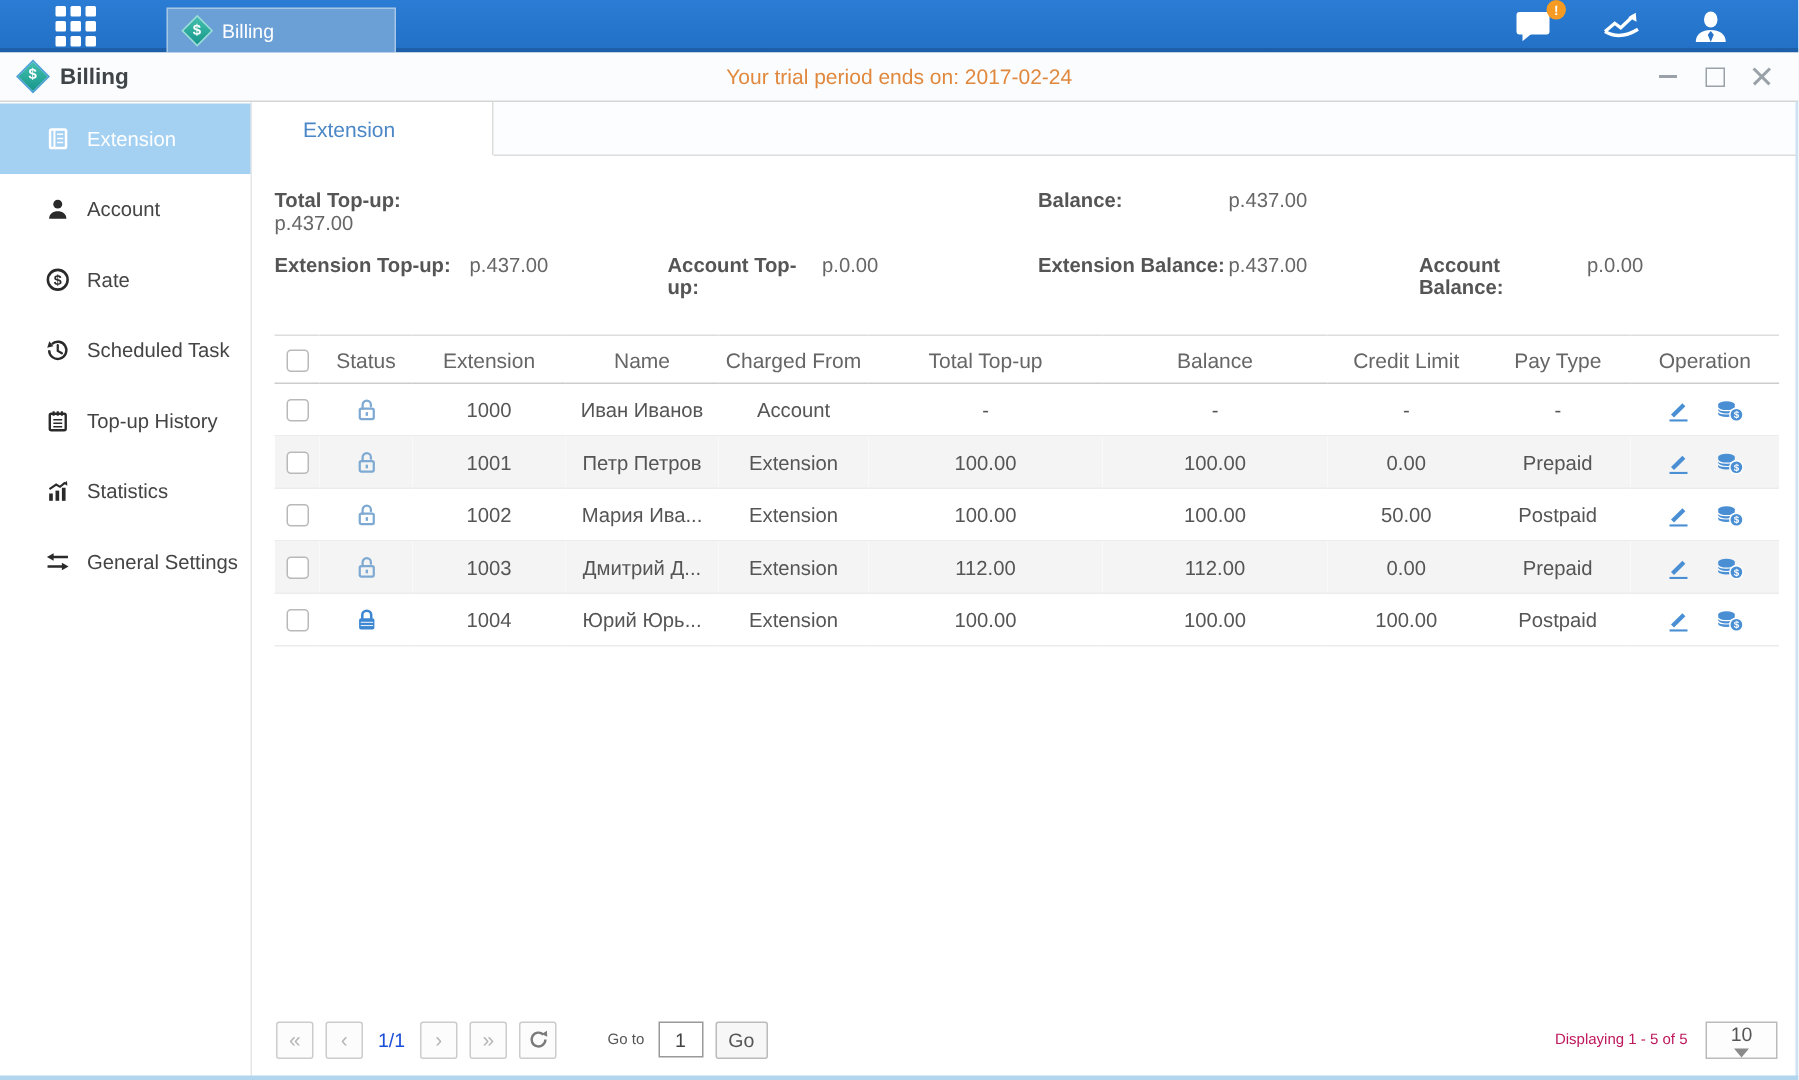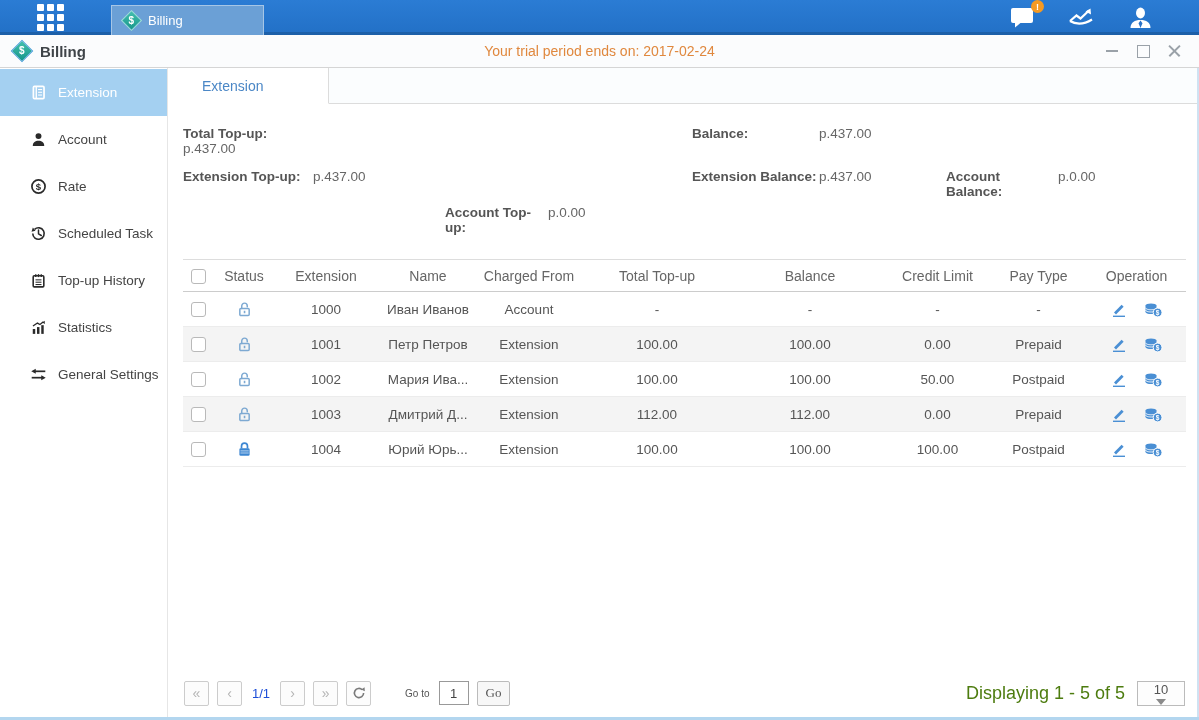--- a/index.html
+++ b/index.html
@@ -53,21 +53,21 @@
   .tab { min-width:146px; background:#fff; border-right:1px solid #dcdcdc; color:#4b87c6; font-size:14px;
          display:flex; align-items:center; padding-left:19px; margin-bottom:-1px; border-bottom:1px solid #fff; cursor:pointer; }
 
   
   .summary { margin-top:22px; display:grid; grid-template-columns:262px 247px 254px 1fr; grid-row-gap:13px; }
   .pair { display:flex; align-items:baseline; font-size:13.5px; }
   .pair .lbl { font-weight:bold; color:#555; }
   .pair .val { color:#666; }
   .c1 .lbl { width:130px; } .c2 .lbl { width:103px; } .c3 .lbl { width:127px; } .c4 .lbl { width:112px; }
   .r1c1 { grid-row:1; grid-column:1;flex-direction:column; } .r1c3 { grid-row:1; grid-column:3; }
-  .r2c1 { grid-row:2; grid-column:1; } .r2c2 { grid-row:2; grid-column:2;margin-top:36px; }
+  .r2c1 { grid-row:2; grid-column:1; } .r2c2 { grid-row:2; grid-column:2; }
   .r2c3 { grid-row:2; grid-column:3; } .r2c4 { grid-row:2; grid-column:4; }
 
   
   .btn-row { margin-top:19px; display:flex; gap:10px; }
   .btn { background:#3e8ed6; color:#fff; border:none; border-radius:3px; height:27px; padding:0 13px;
          font-size:13px; font-family:inherit; cursor:pointer; }
 
   
   table { margin-top:24px; width:100%; border-collapse:collapse; table-layout:fixed; }
   thead th { height:32px; font-weight:normal; font-size:14px; color:#666; border-top:1px solid #ddd; border-bottom:1px solid #ccc; text-align:center; }
@@ -84,23 +84,23 @@
   .spacer { flex:1; }
 
   
   .footer { display:flex; align-items:center; margin:0 1px 13px 1px; height:28px; }
   .pgbtn { width:25px; height:25px; border:1px solid #ccc; border-radius:2px; background:#fcfcfc; color:#b5b5b5;
            font-size:14px; display:inline-flex; align-items:center; justify-content:center; margin-right:8px; cursor:pointer; }
   .page-ind { color:#1d4ed8; font-size:13px; margin:0 10px 0 2px; }
   .goto-label { color:#555; font-size:10px; margin:0 9px 0 26px; }
   .goto-input { width:30px; height:24px; border:1px solid #999; text-align:center; font-size:13px; color:#444; font-family:inherit; }
   .go-btn { margin-left:8px; height:25px; padding:0 8px; border:1px solid #bbb; border-radius:2px; background:#f7f7f7;
-            color:#555; font-size:13px; font-family:Liberation Serif, serif; cursor:pointer; }
+            color:#555; font-size:13px; font-family:Liberation Sans, sans-serif; cursor:pointer; }
   .footer-right { margin-left:auto; display:flex; align-items:center; gap:12px; }
-  .displaying { color:#4d7c0f; font-size:18px; }
+  .displaying { color:#be185d; font-size:10px; }
   .pagesize { width:48px; height:25px; border:1px solid #bbb; background:#fdfdfd; display:flex; align-items:center;
               padding:0 7px; justify-content:space-between; cursor:pointer;flex-direction:column; }
   .pagesize .num { font-size:13px; color:#555; }
   .tri { width:0; height:0; border-left:5px solid transparent; border-right:5px solid transparent; border-top:6px solid #8a8a8a; }
 </style>
 </head>
 <body>
 
 <div class="topbar">
   <div class="appgrid">

